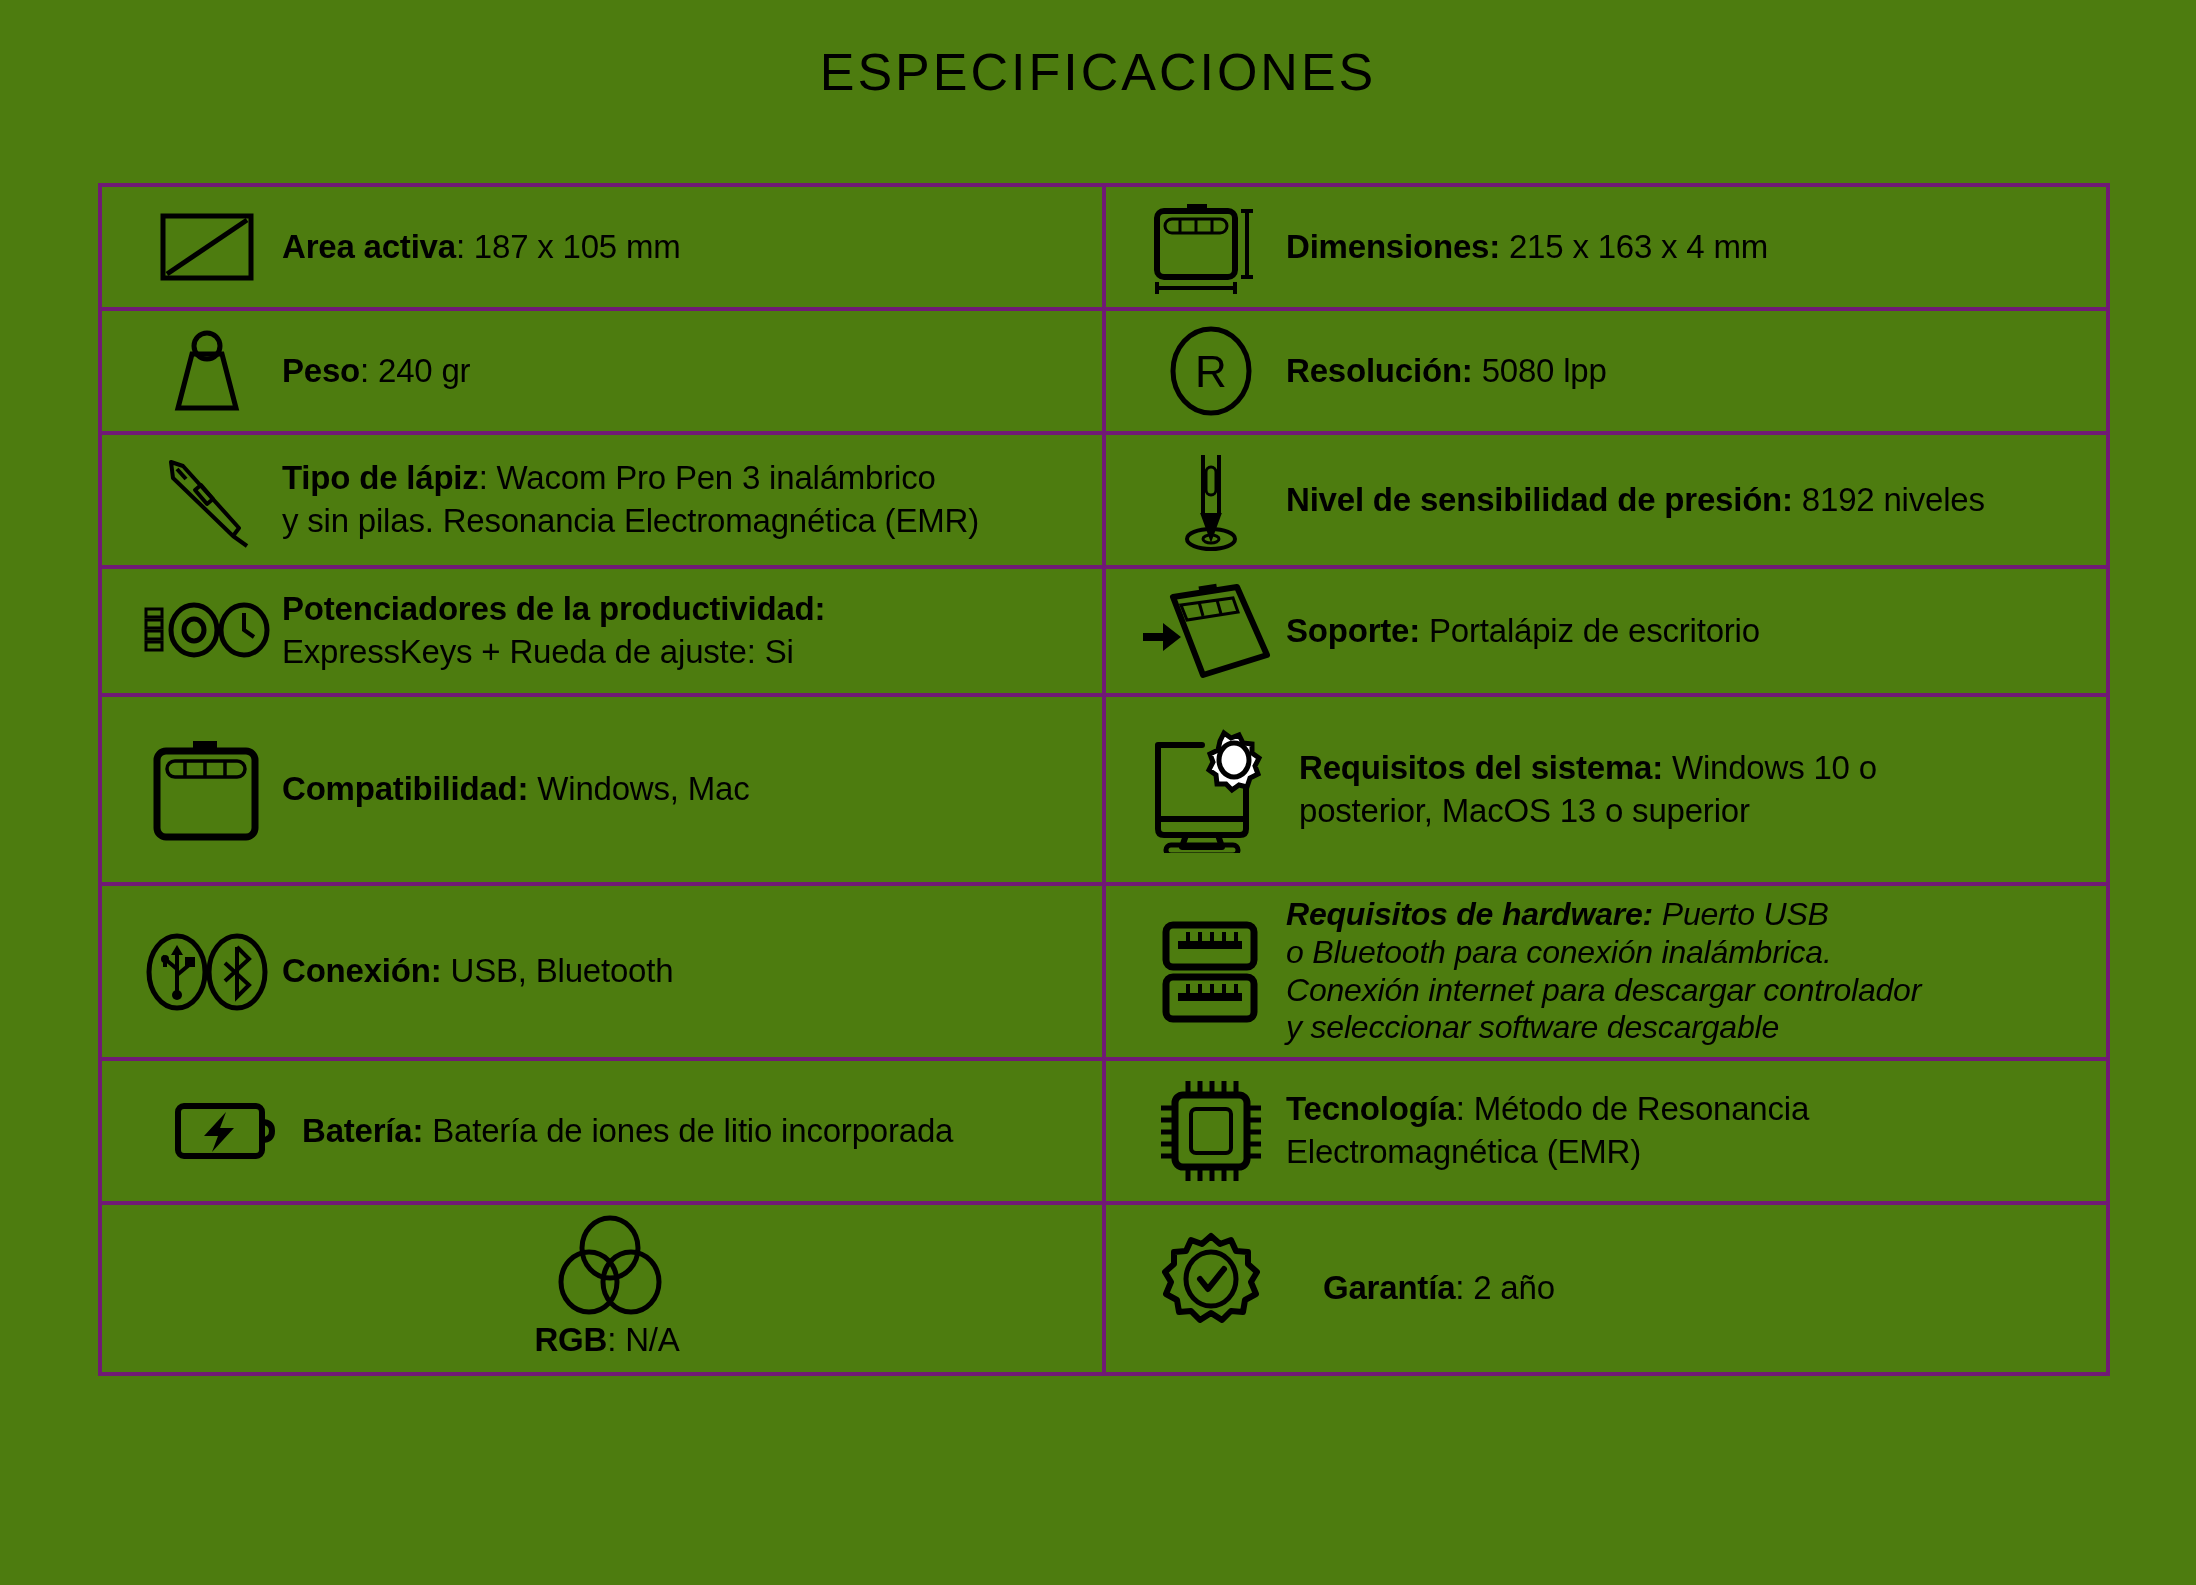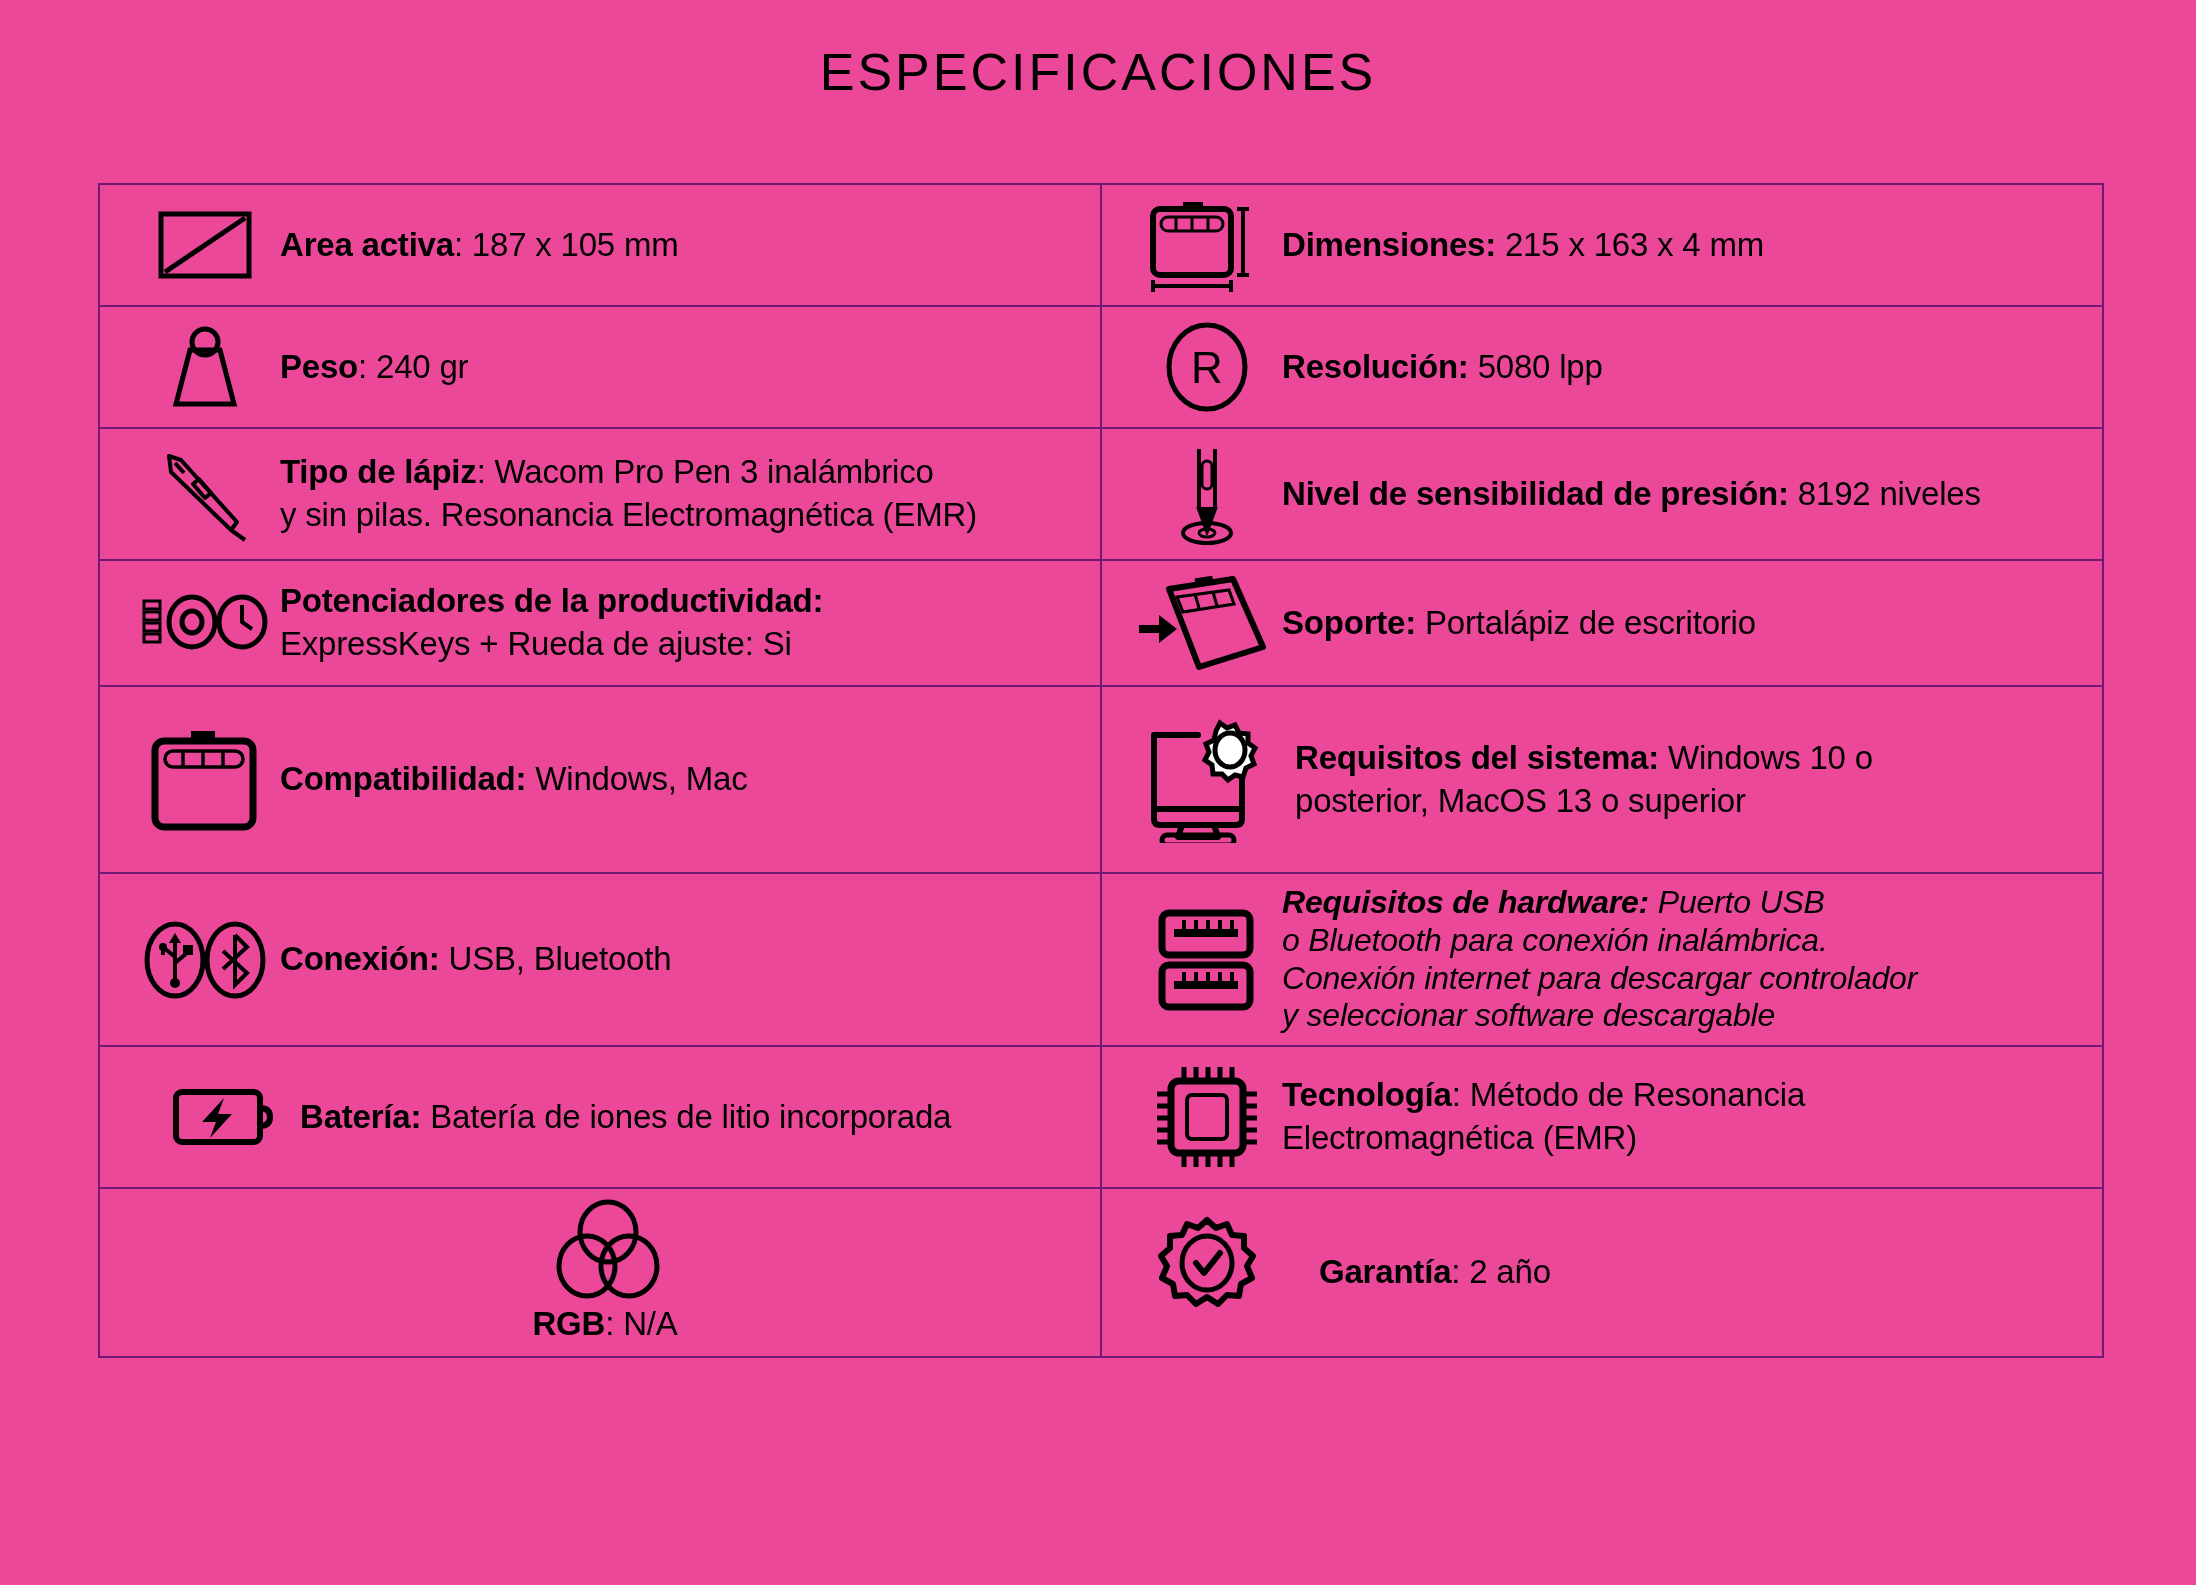--- a/index.html
+++ b/index.html
@@ -11,21 +11,21 @@
     width: 2196px;
     height: 1585px;
     font-family: "Liberation Sans", sans-serif;
     color: #000000;
     overflow: hidden;
   }
   .page {
     position: relative;
     width: 2196px;
     height: 1585px;
-    background: #ec4899;
+    background: #4d7c0f;
   }
   .page-title {
     position: absolute;
     top: 42px;
     left: 0;
     width: 2196px;
     text-align: center;
     font-size: 52px;
     font-weight: 300;
     letter-spacing: 3px;
@@ -34,21 +34,21 @@
   }
   .spec-table {
     position: absolute;
     left: 98px;
     top: 183px;
     width: 2000px;
     border-collapse: collapse;
     table-layout: fixed;
   }
   .spec-table td {
-    border: 2px solid #701a75;
+    border: 4px solid #701a75;
     padding: 0;
     vertical-align: middle;
   }
   .cell-inner {
     display: flex;
     flex-direction: row;
     align-items: center;
     padding: 10px 14px 10px 30px;
     min-height: 120px;
     box-sizing: border-box;

